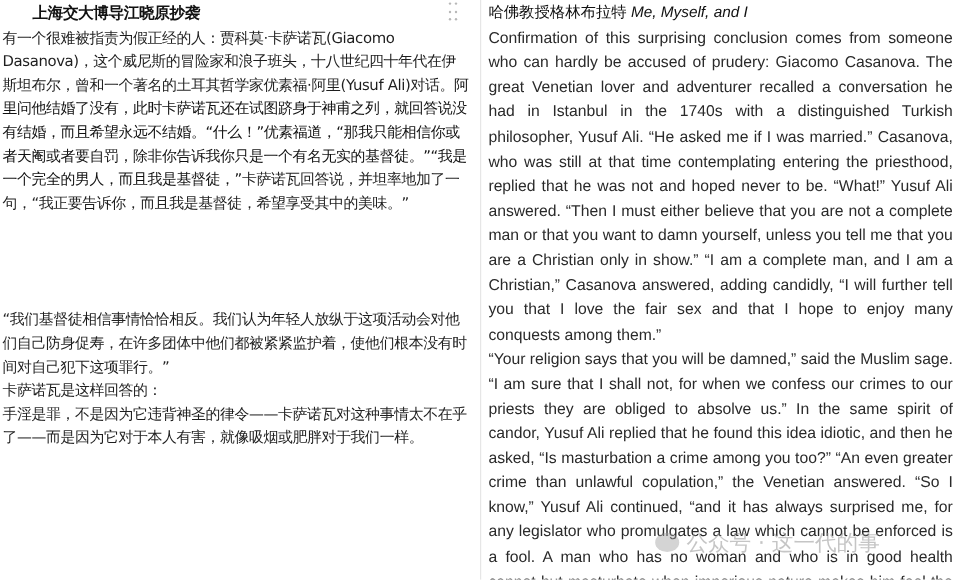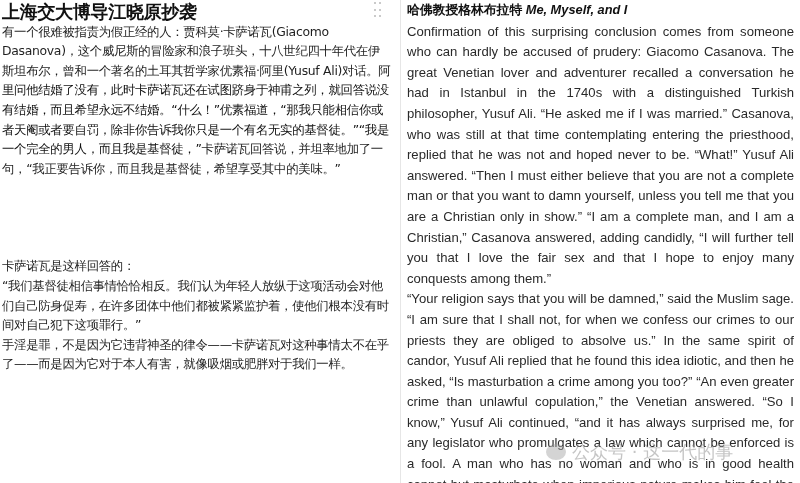--- a/index.html
+++ b/index.html
@@ -26,22 +26,22 @@
     .divider {
       position: absolute; left: 400px; top: 0; bottom: 0; width: 1px;
       background: #e6e6e6;
     }
     .drag-handle {
       position: absolute; left: 374px; top: 2px; width: 10px; height: 18px;
       display: grid; grid-template-columns: 3px 3px; column-gap: 2px; row-gap: 2px;
     }
     .drag-handle span { width: 2px; height: 2px; background: #b8b8b8; border-radius: 1px; }
     .title { font-weight: bold; color: #111; }
-    .title-left { font-size: 18px; }
-    .title-right { font-weight: bold; color: #111; font-size: 12.8px; margin-bottom: 1px; }
+    .title-left { font-size: 13px; margin-left: 25px; }
+    .title-right { font-weight: normal; color: #111; font-size: 12.8px; margin-bottom: 1px; }
     .title-right em { font-style: italic; }
     p { margin: 0; }
     .b { font-weight: normal; color: #111; }
     .gap { height: 39px; }
     .watermark {
       position: absolute; left: 546px; top: 440px;
       display: flex; align-items: center; gap: 6px;
       color: rgba(150,150,150,0.55); font-family: "DejaVu Sans", sans-serif;
       font-size: 18px; pointer-events: none;
     }
@@ -51,22 +51,22 @@
     }
   </style>
 </head>
 <body>
 
 <div class="col col-left">
   <p class="title title-left">上海交大博导江晓原抄袭</p>
   <p><span>有一个很难被指责为假正经的人：贾科莫·卡萨诺瓦(Giacomo Dasanova)，这个威尼斯的冒险家和浪子班头，十八世纪四十年代在伊斯坦布尔，曾和一个著名的土耳其哲学家优素福·阿里(Yusuf Ali)对话。</span><span class="b">阿里问他结婚了没有，此时卡萨诺瓦还在试图跻身于神甫之列，就回答说没有结婚，而且希望永远不结婚。“什么！”优素福道，“那我只能相信你或者天阉或者要自罚，除非你告诉我你只是一个有名无实的基督徒。”“我是一个完全的男人，而且我是基督徒，”</span><span>卡萨诺瓦回答说，并坦率地加了一句，“我正要告诉你，而且我是基督徒，希望享受其中的美味。”</span></p>
   <div class="gap"></div>
   <div class="gap"></div>
+  <p>“我们基督徒相信事情恰恰相反。我们认为年轻人放纵于这项活动会对他们自己防身促寿，在许多团体中他们都被紧紧监护着，使他们根本没有时间对自己犯下这项罪行。”</p>
   <p>卡萨诺瓦是这样回答的：</p>
-  <p>“我们基督徒相信事情恰恰相反。我们认为年轻人放纵于这项活动会对他们自己防身促寿，在许多团体中他们都被紧紧监护着，使他们根本没有时间对自己犯下这项罪行。”</p>
   <p>手淫是罪，不是因为它违背神圣的律令——卡萨诺瓦对这种事情太不在乎了——而是因为它对于本人有害，就像吸烟或肥胖对于我们一样。</p>
 
 </div>
 
 <div class="drag-handle">
   <span></span>
     <span></span>
     <span></span>
     <span></span>
     <span></span>

